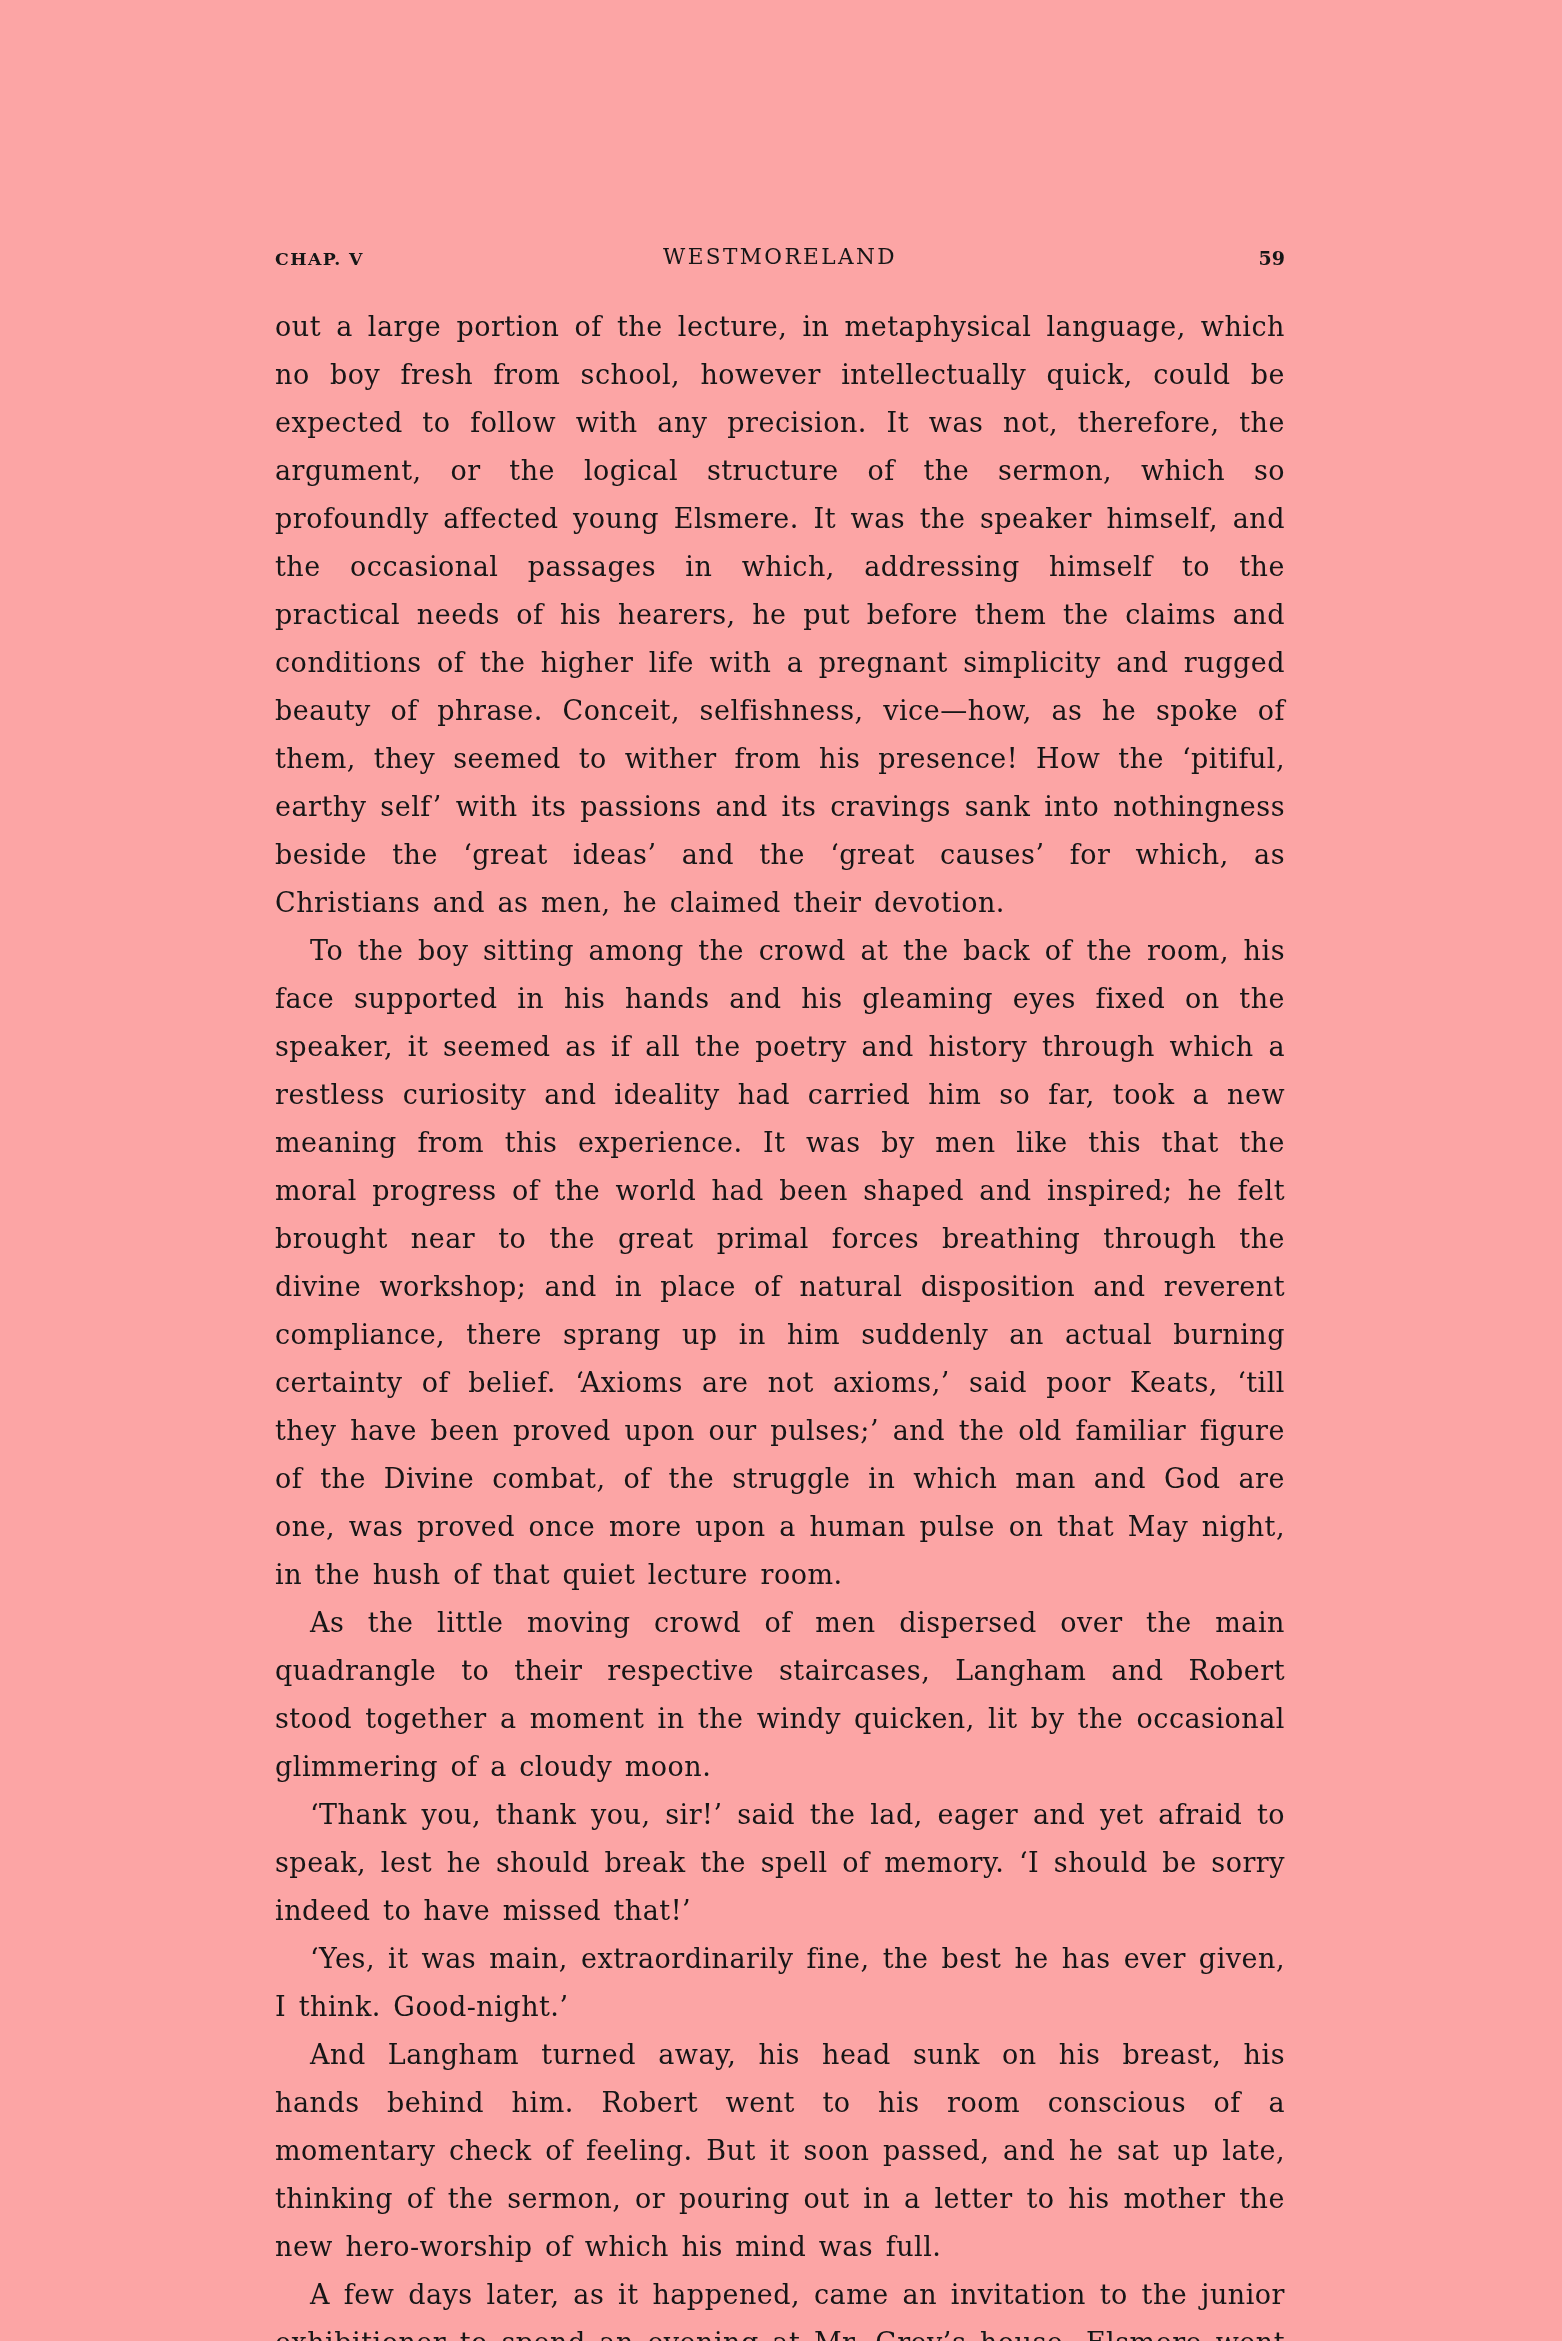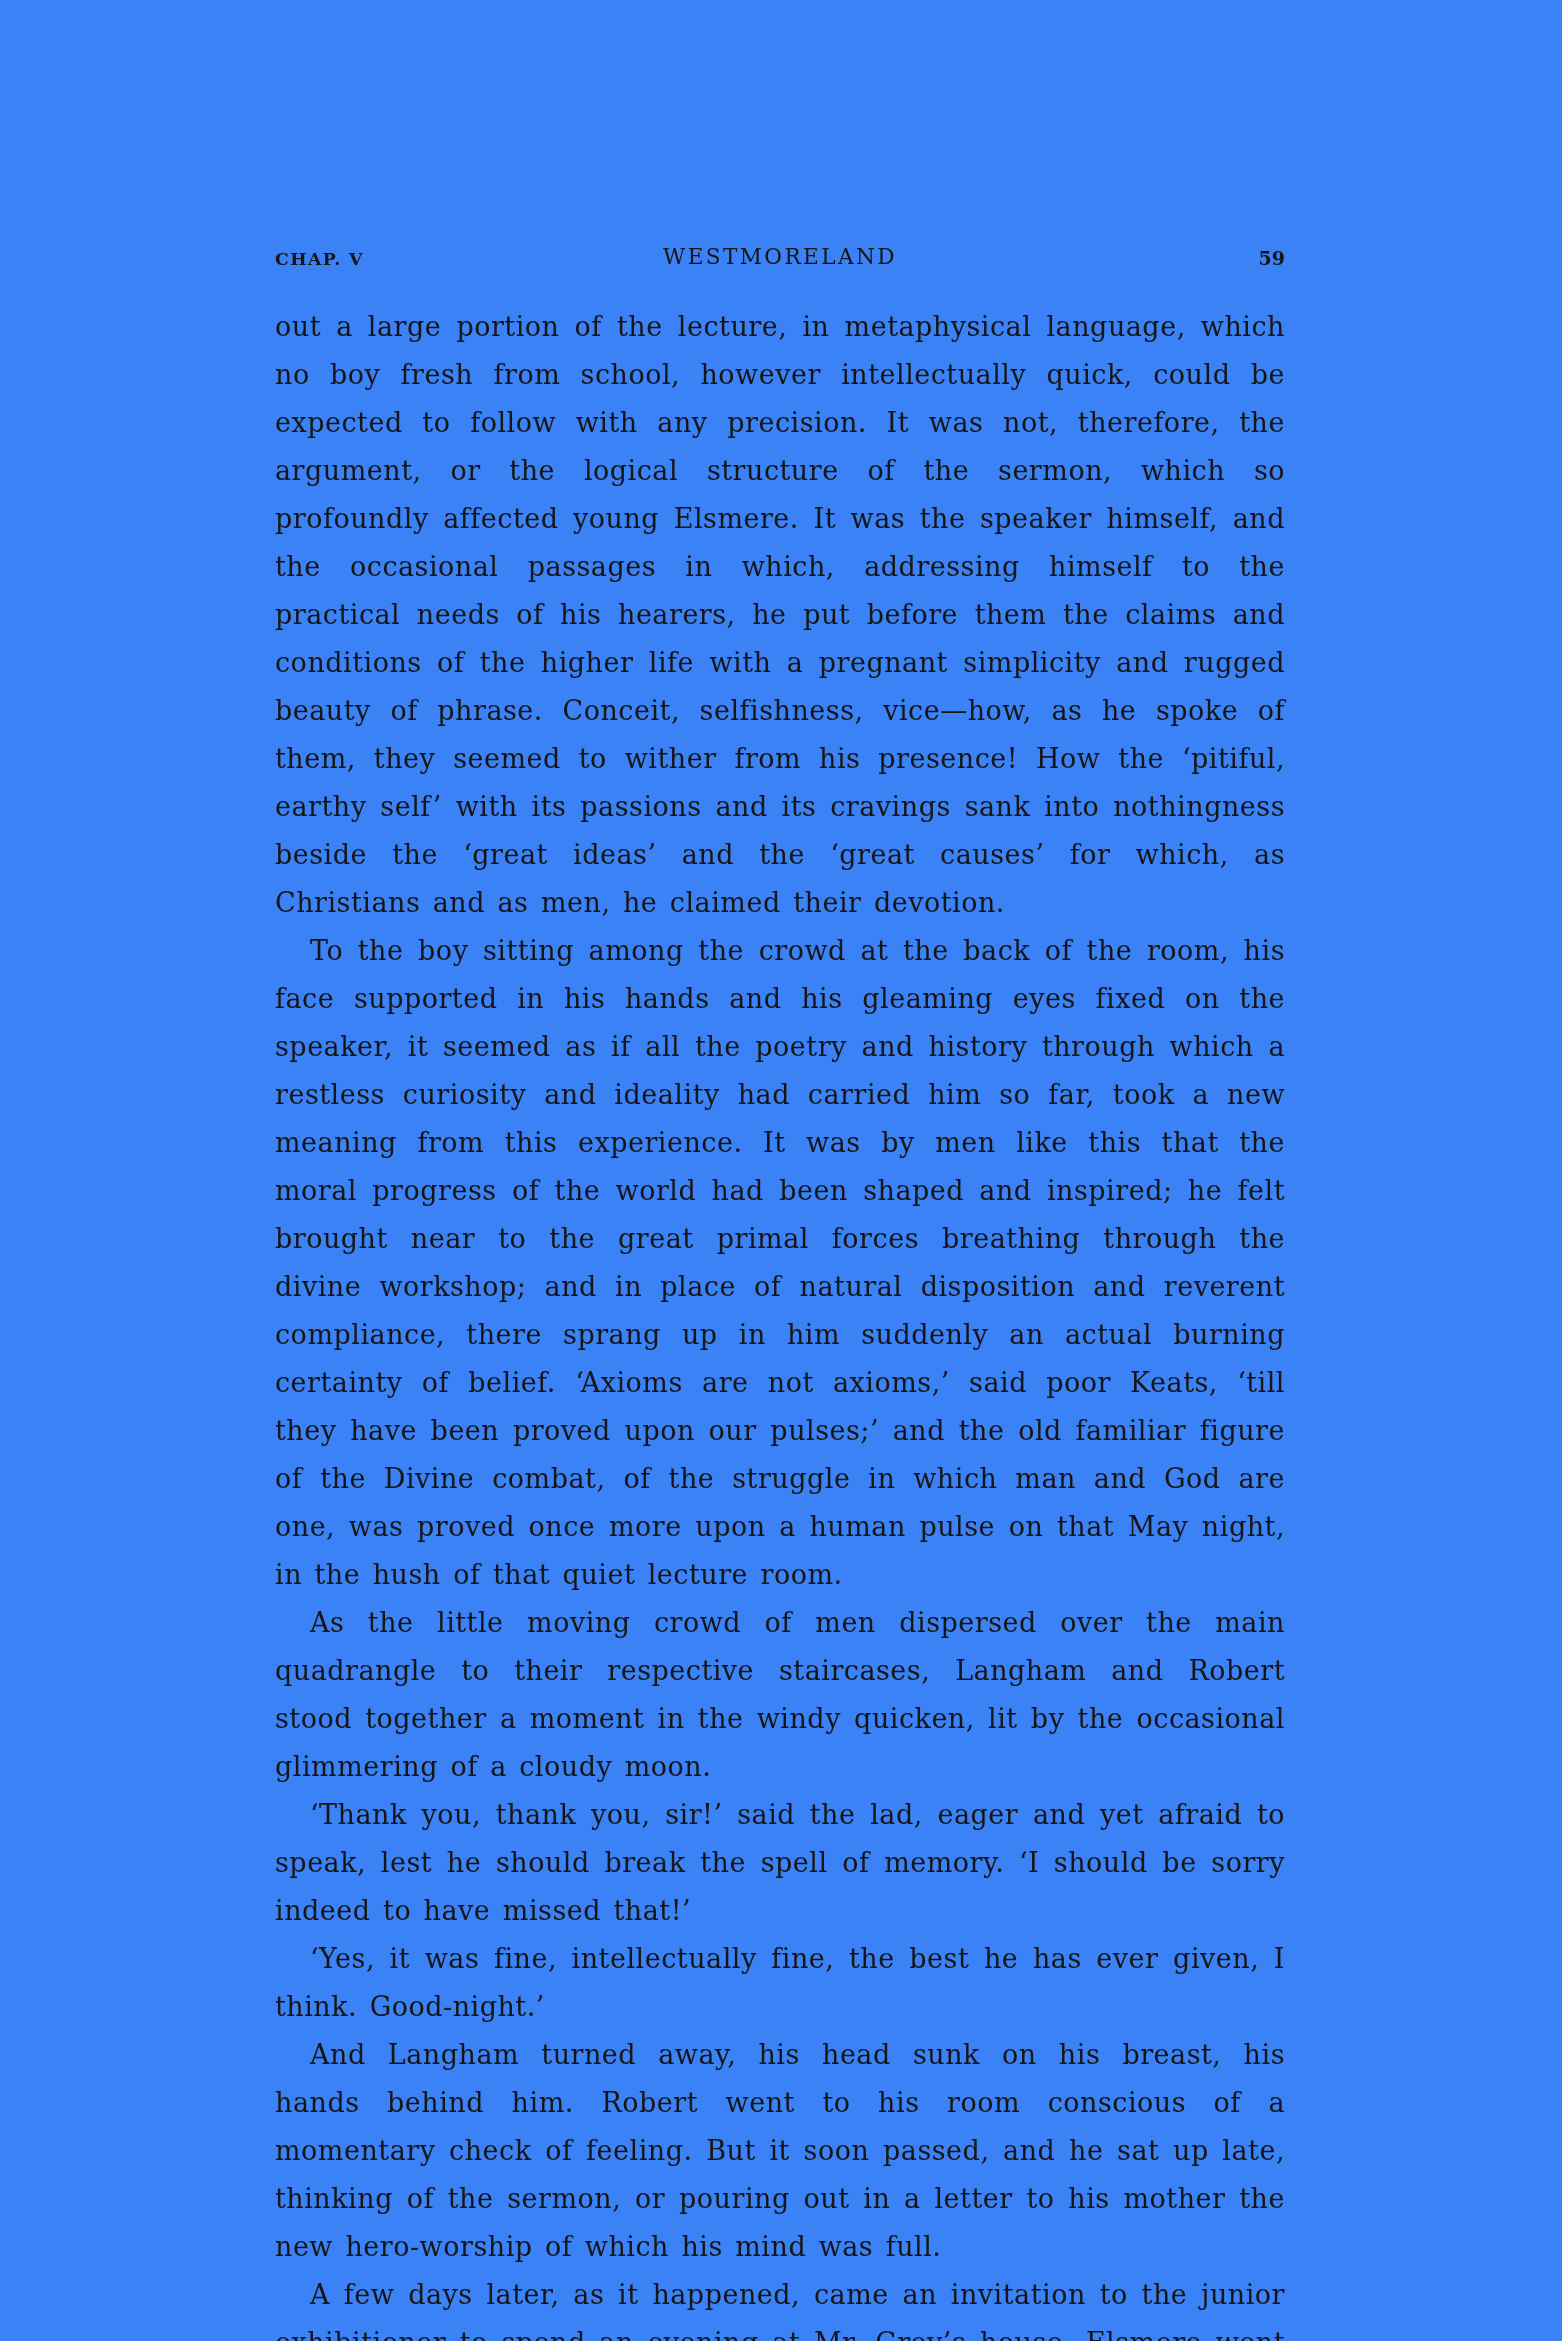--- a/index.html
+++ b/index.html
@@ -4,21 +4,21 @@
 <style>
   html, body {
     margin: 0;
     padding: 0;
     background: #faf9f6;
   }
   .page {
     position: relative;
     width: 1563px;
     height: 2342px;
-    background: #3b82f6;
+    background: #fca5a5;
     font-family: "DejaVu Serif", "Liberation Serif", serif;
     color: #161616;
     overflow: hidden;
   }
   .content {
     position: absolute;
     left: 275px;
     top: 240px;
     width: 1010px;
   }
@@ -78,20 +78,20 @@
       <span class="chap-label">CHAP. V</span>
       <span class="running-title">WESTMORELAND</span>
       <span class="page-number">59</span>
     </div>
 
     <div class="body-text">
       <p class="no-indent">out a large portion of the lecture, in metaphysical language, which no boy fresh from school, however intellectually quick, could be expected to follow with any precision. It was not, therefore, the argument, or the logical structure of the sermon, which so profoundly affected young Elsmere. It was the speaker himself, and the occasional passages in which, addressing himself to the practical needs of his hearers, he put before them the claims and conditions of the higher life with a pregnant simplicity and rugged beauty of phrase. Conceit, selfishness, vice—how, as he spoke of them, they seemed to wither from his presence! How the ‘pitiful, earthy self’ with its passions and its cravings sank into nothingness beside the ‘great ideas’ and the ‘great causes’ for which, as Christians and as men, he claimed their devotion.</p>
       <p>To the boy sitting among the crowd at the back of the room, his face supported in his hands and his gleaming eyes fixed on the speaker, it seemed as if all the poetry and history through which a restless curiosity and ideality had carried him so far, took a new meaning from this experience. It was by men like this that the moral progress of the world had been shaped and inspired; he felt brought near to the great primal forces breathing through the divine workshop; and in place of natural disposition and reverent compliance, there sprang up in him suddenly an actual burning certainty of belief. ‘Axioms are not axioms,’ said poor Keats, ‘till they have been proved upon our pulses;’ and the old familiar figure of the Divine combat, of the struggle in which man and God are one, was proved once more upon a human pulse on that May night, in the hush of that quiet lecture room.</p>
       <p>As the little moving crowd of men dispersed over the main quadrangle to their respective staircases, Langham and Robert stood together a moment in the windy quicken, lit by the occasional glimmering of a cloudy moon.</p>
       <p>‘Thank you, thank you, sir!’ said the lad, eager and yet afraid to speak, lest he should break the spell of memory. ‘I should be sorry indeed to have missed that!’</p>
-      <p>‘Yes, it was fine, intellectually fine, the best he has ever given, I think. Good-night.’</p>
+      <p>‘Yes, it was main, extraordinarily fine, the best he has ever given, I think. Good-night.’</p>
       <p>And Langham turned away, his head sunk on his breast, his hands behind him. Robert went to his room conscious of a momentary check of feeling. But it soon passed, and he sat up late, thinking of the sermon, or pouring out in a letter to his mother the new hero-worship of which his mind was full.</p>
       <p>A few days later, as it happened, came an invitation to the junior exhibitioner to spend an evening at Mr. Grey’s house. Elsmere went in a state of curious eagerness and trepidation, and came away with a number of fresh impressions which, when he had put them into order, did but quicken his new-born sense of devotion. The quiet unpretending house with its exquisite</p>
     </div>
 
   </div>
 </div>
 
 
 </body></html>

